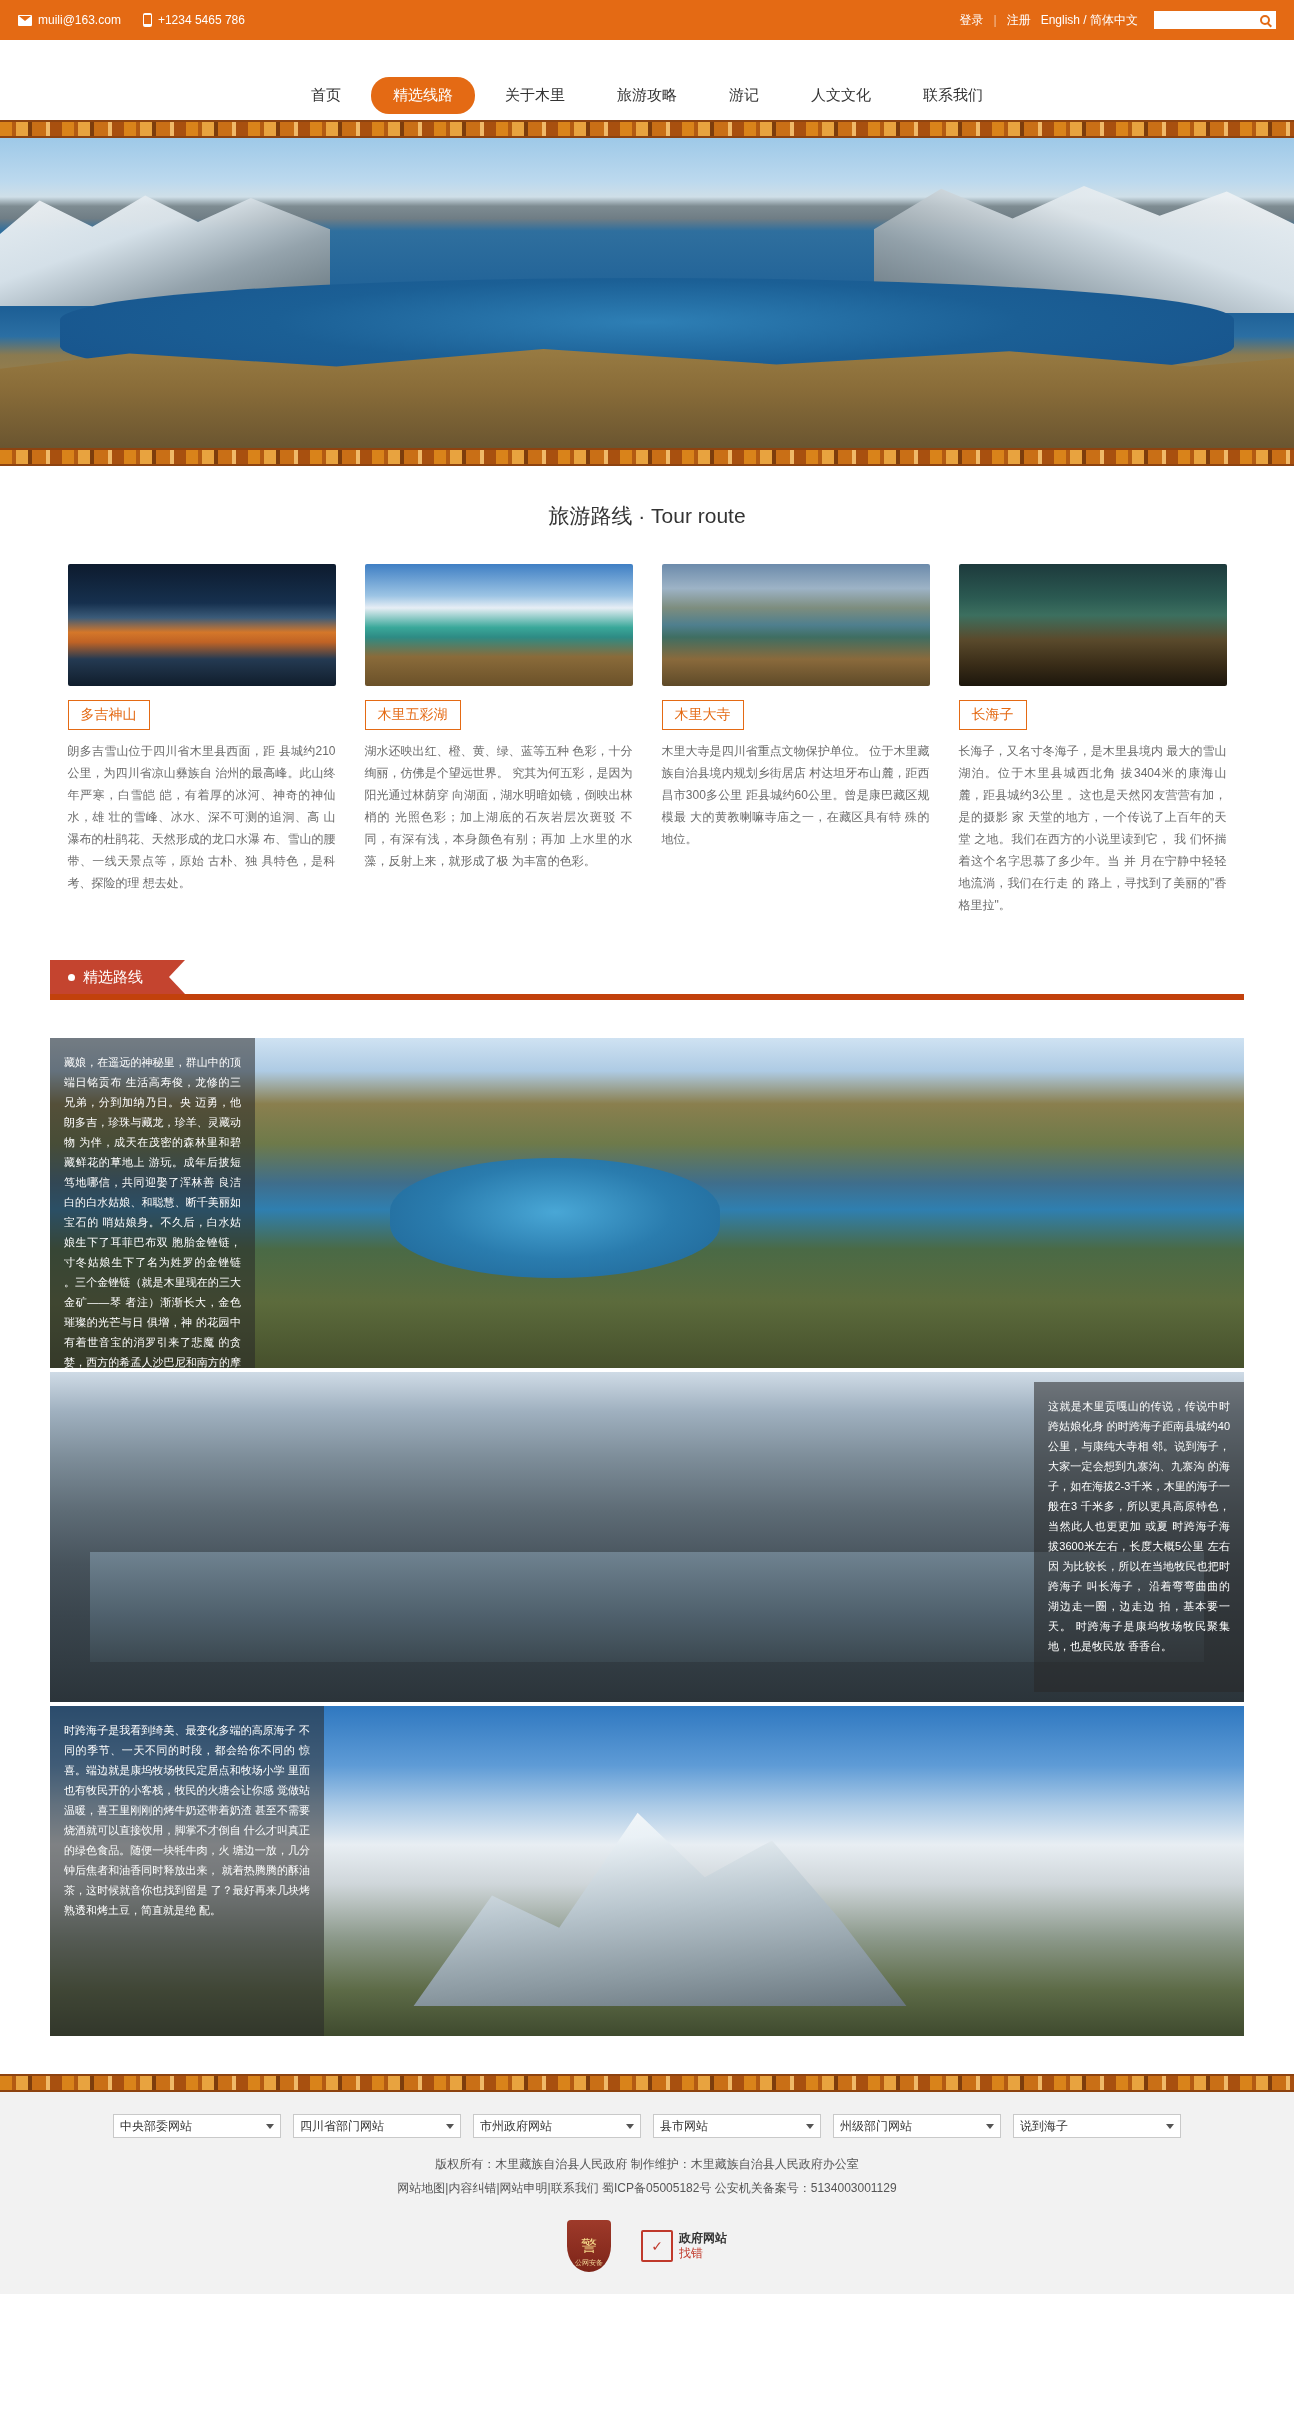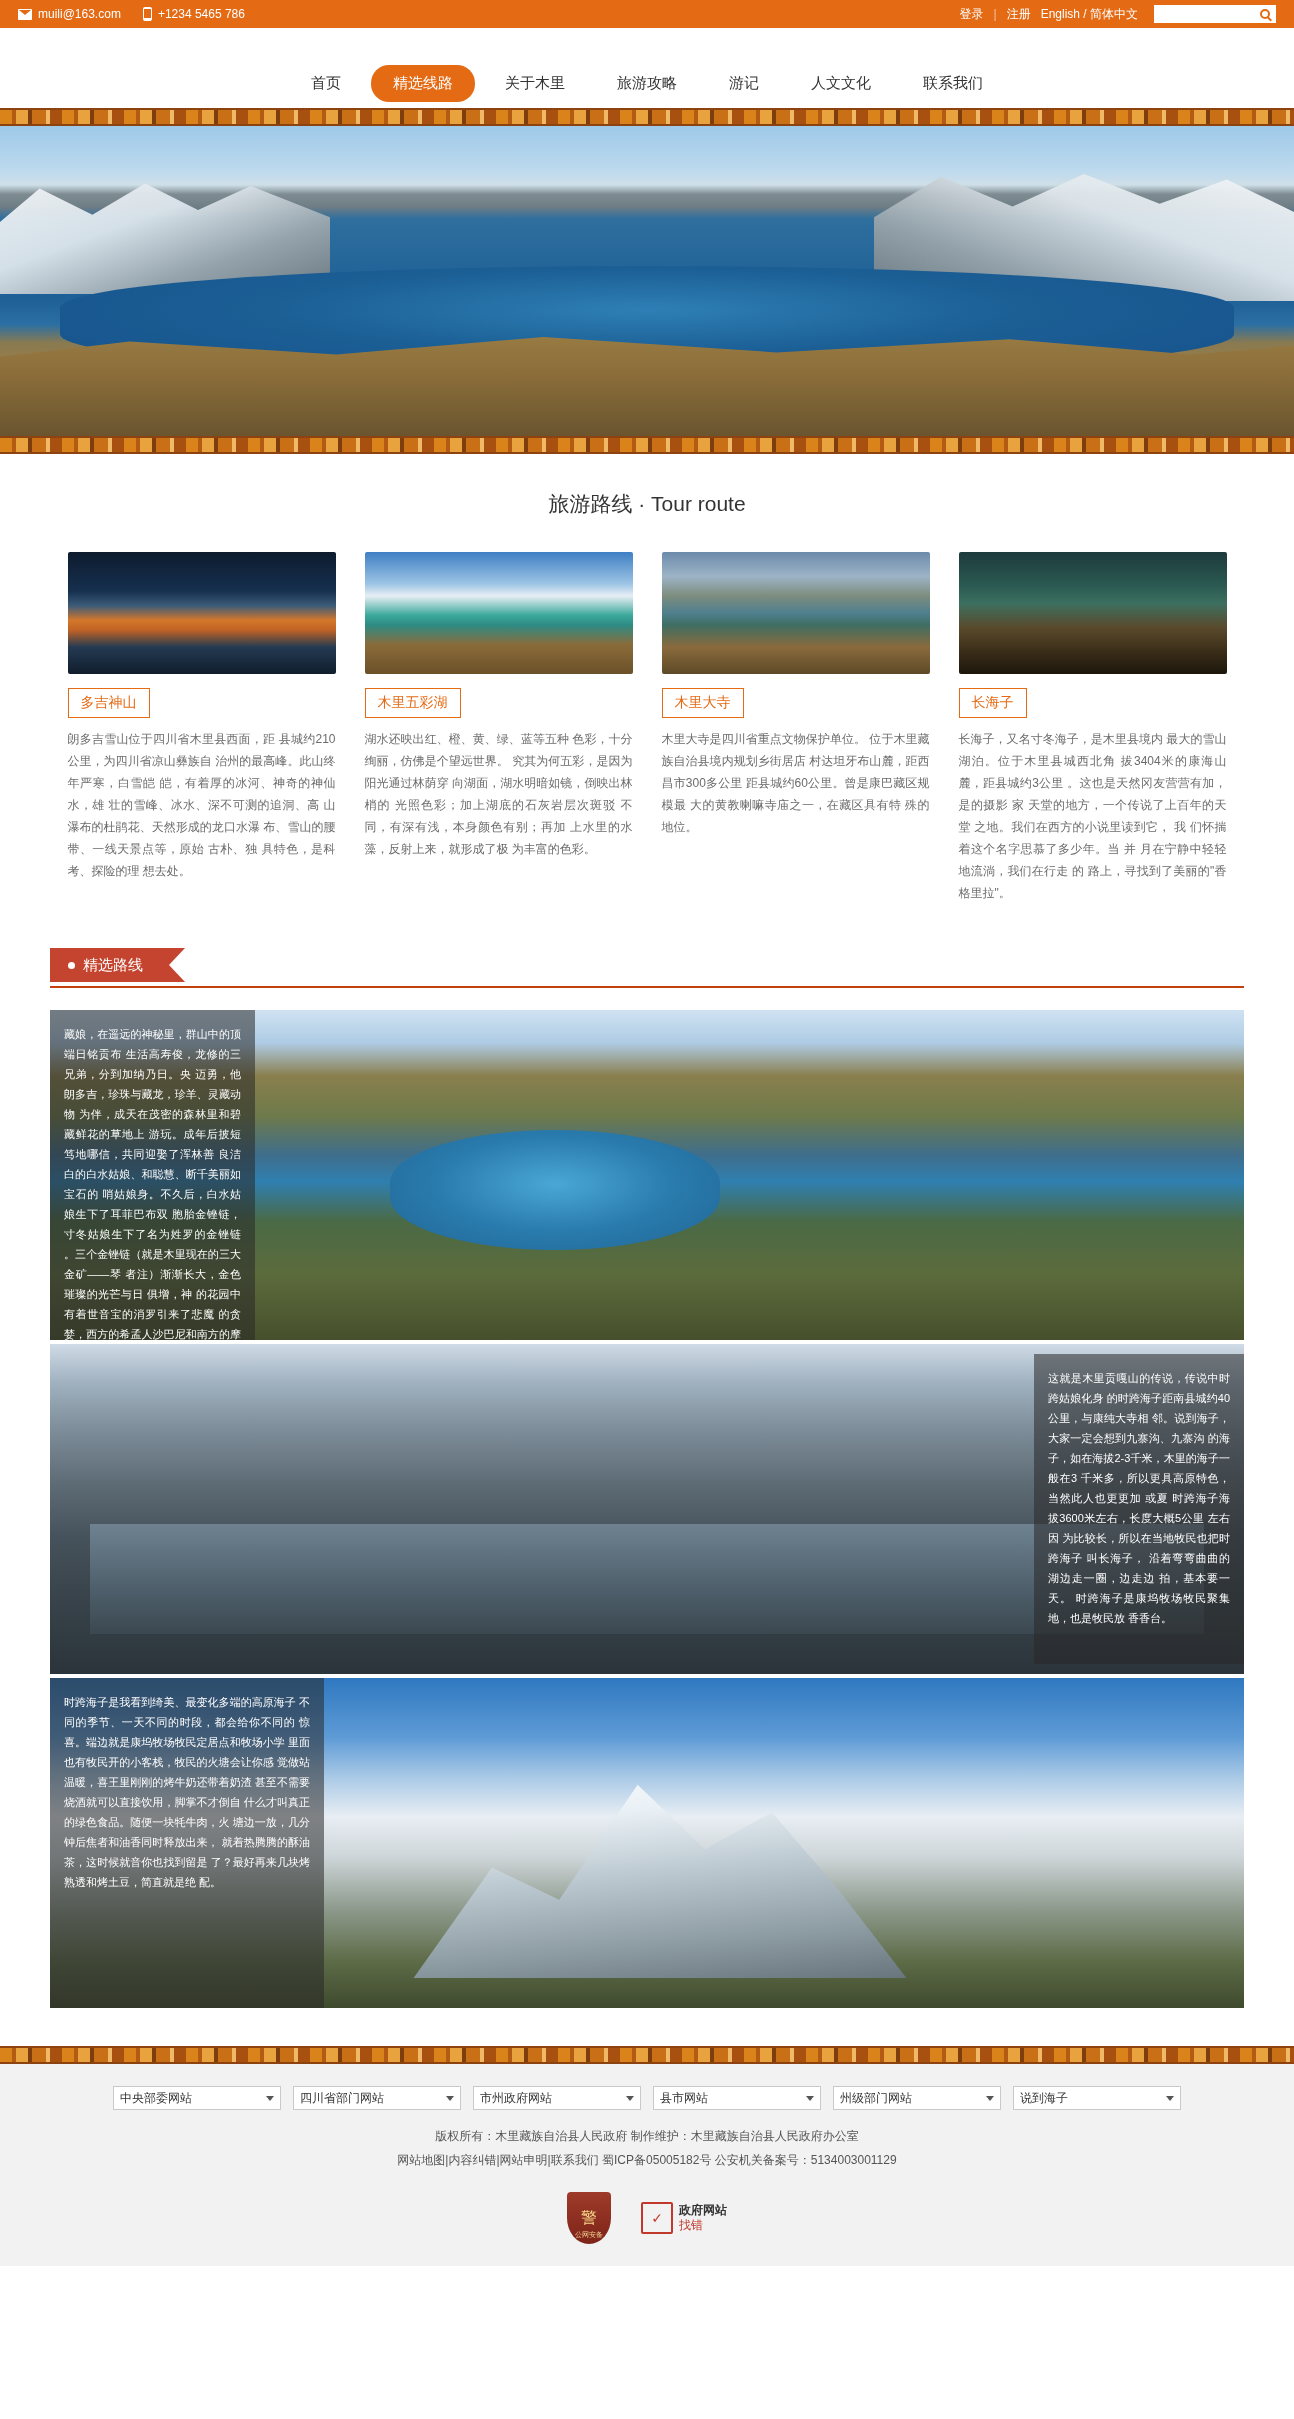--- a/index.html
+++ b/index.html
@@ -7,21 +7,21 @@
   body {
     font-family: "Liberation Sans", sans-serif;
     background: #ffffff;
     color: #333;
     font-size: 13px;
   }
   .page { width: 1294px; position: relative; overflow: hidden; }
 
   
   .topbar {
-    height: 28px;
+    height: 40px;
     background: #e46a14;
     display: flex;
     align-items: center;
     padding: 0 18px;
     color: #fff;
     font-size: 12px;
     gap: 16px;
   }
   .topbar .left { display: flex; align-items: center; gap: 22px; }
   .tb-item { display: flex; align-items: center; gap: 6px; color: #fff; }
@@ -127,21 +127,21 @@
   .c3 { background: linear-gradient(180deg,#6c8bab 0%, #9db3c6 20%, #7d8d7e 36%, #4f7f8e 50%, #3f6e62 60%, #8a6a3c 78%, #5e4a28 100%); }
   .c4 { background: linear-gradient(180deg,#1d3a3c 0%, #2b5a52 28%, #3c6f5f 42%, #5a4a2c 62%, #3a2d18 82%, #1c160c 100%); }
   .card-tag {
     display: inline-block; margin: 14px 0 10px; padding: 5px 12px;
     border: 1px solid #e46a14; color: #e46a14; font-size: 14px; border-radius: 0;
   }
   .card-text { font-size: 12px; line-height: 22px; color: #6b6b6b; text-align: justify; }
 
   
   .route-head {
-    margin: 34px 50px 0; border-bottom: 2px solid #c2410c; position: relative; height: 40px;
+    margin: 34px 50px 16px; border-bottom: 6px solid #c2410c; position: relative; height: 40px;
   }
   .route-flag {
     position: absolute; left: 0; top: 0; height: 34px; background: #c4442f;
     color: #fff; font-size: 15px; display: flex; align-items: center; padding: 0 26px 0 18px;
   }
   .route-flag:after {
     content: ""; position: absolute; right: -16px; top: 0;
     border-top: 17px solid #c4442f; border-bottom: 17px solid #c4442f;
     border-right: 16px solid transparent;
   }

